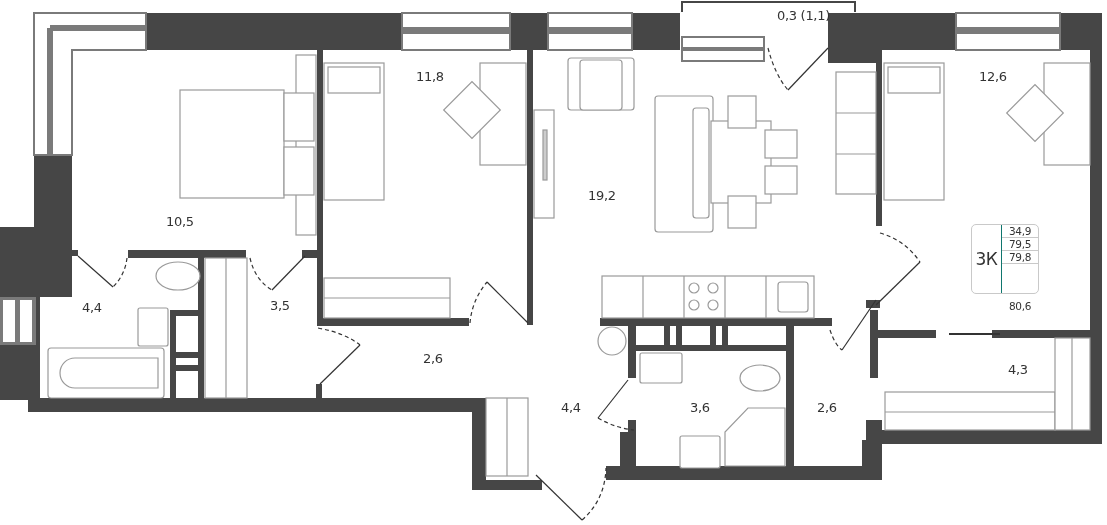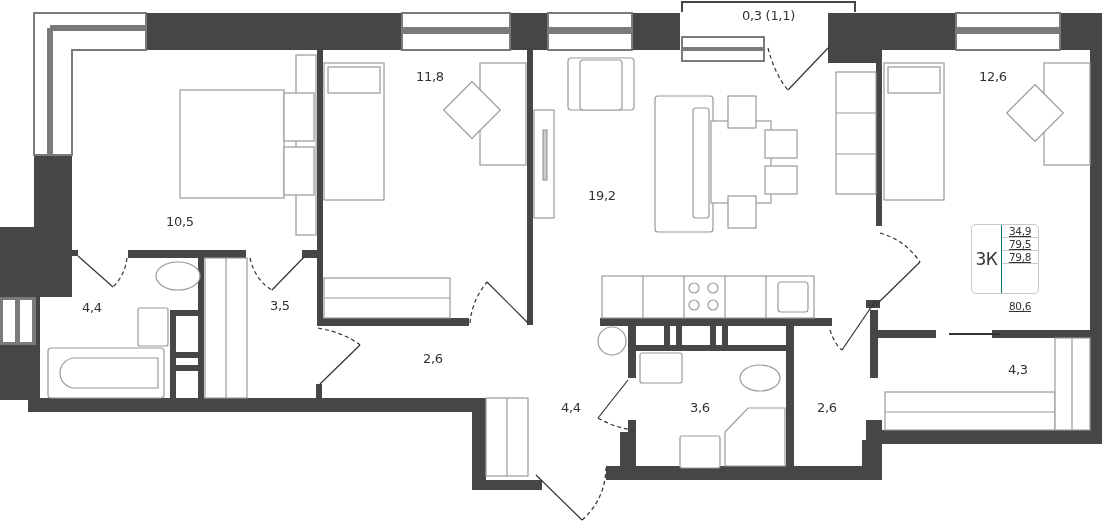--- a/index.html
+++ b/index.html
@@ -2,21 +2,21 @@
 <html><head>
 <meta charset="utf-8">
 <style>
   html, body { margin: 0; padding: 0; background: #ffffff; }
   body { width: 1107px; height: 525px; overflow: hidden; position: relative; font-family: "DejaVu Sans", sans-serif; }
   #plan { position: absolute; left: 0; top: 0; width: 1107px; height: 525px; }
   .room-label { position: absolute; font-family: "DejaVu Sans", sans-serif; font-size: 13px; color: #333333; letter-spacing: -0.3px; white-space: nowrap; }
   .summary { position: absolute; left: 971px; top: 224px; width: 66px; height: 68px; border: 1px solid #c9c9c9; border-radius: 5px; display: flex; background: #fff; }
   .summary .type { width: 29px; border-right: 1px solid #0f766e; display: flex; align-items: center; justify-content: center; font-size: 17px; color: #333; letter-spacing: -0.5px; }
   .summary .vals { flex: 1; display: flex; flex-direction: column; }
-  .summary .vals span { flex: 1; font-size: 10.5px; color: #333; display: flex; align-items: center; justify-content: center; border-bottom: 1px solid #c9c9c9; letter-spacing: -0.3px; text-decoration: underline; }
+  .summary .vals span { flex: 1; font-size: 10.5px; color: #333; display: flex; align-items: center; justify-content: center; border-bottom: 1px solid #c9c9c9; letter-spacing: -0.3px; }
   .summary .vals span:last-child { border-bottom: none; margin-top: 36px; }
 </style>
 </head>
 <body>
 
 <svg id="plan" viewBox="0 0 1107 525" xmlns="http://www.w3.org/2000/svg">
   <g fill="#464646">
 
     <rect x="146" y="13" width="256" height="37"></rect>
     <rect x="510" y="13" width="38" height="37"></rect>
@@ -187,21 +187,21 @@
     <rect x="486" y="398" width="42" height="78"></rect>
     <line x1="507" y1="398" x2="507" y2="476"></line>
 
     <rect x="885" y="392" width="170" height="38"></rect>
     <line x1="885" y1="412" x2="1055" y2="412"></line>
     <rect x="1055" y="338" width="35" height="92"></rect>
     <line x1="1072" y1="338" x2="1072" y2="430"></line>
   </g>
 </svg>
 
-<div class="room-label" style="left:742px; top:8px;">0,3 (1,1)</div>
+<div class="room-label" style="left:777px; top:8px;">0,3 (1,1)</div>
 <div class="room-label" style="left:166px; top:214px;text-align:center;">10,5</div>
 <div class="room-label" style="left:416px; top:69px;">11,8</div>
 <div class="room-label" style="left:588px; top:188px;text-align:center;">19,2</div>
 <div class="room-label" style="left:979px; top:69px;">12,6</div>
 <div class="room-label" style="left:82px; top:300px;">4,4</div>
 <div class="room-label" style="left:270px; top:298px;">3,5</div>
 <div class="room-label" style="left:423px; top:351px;">2,6</div>
 <div class="room-label" style="left:561px; top:400px;">4,4</div>
 <div class="room-label" style="left:690px; top:400px;">3,6</div>
 <div class="room-label" style="left:817px; top:400px;">2,6</div>

